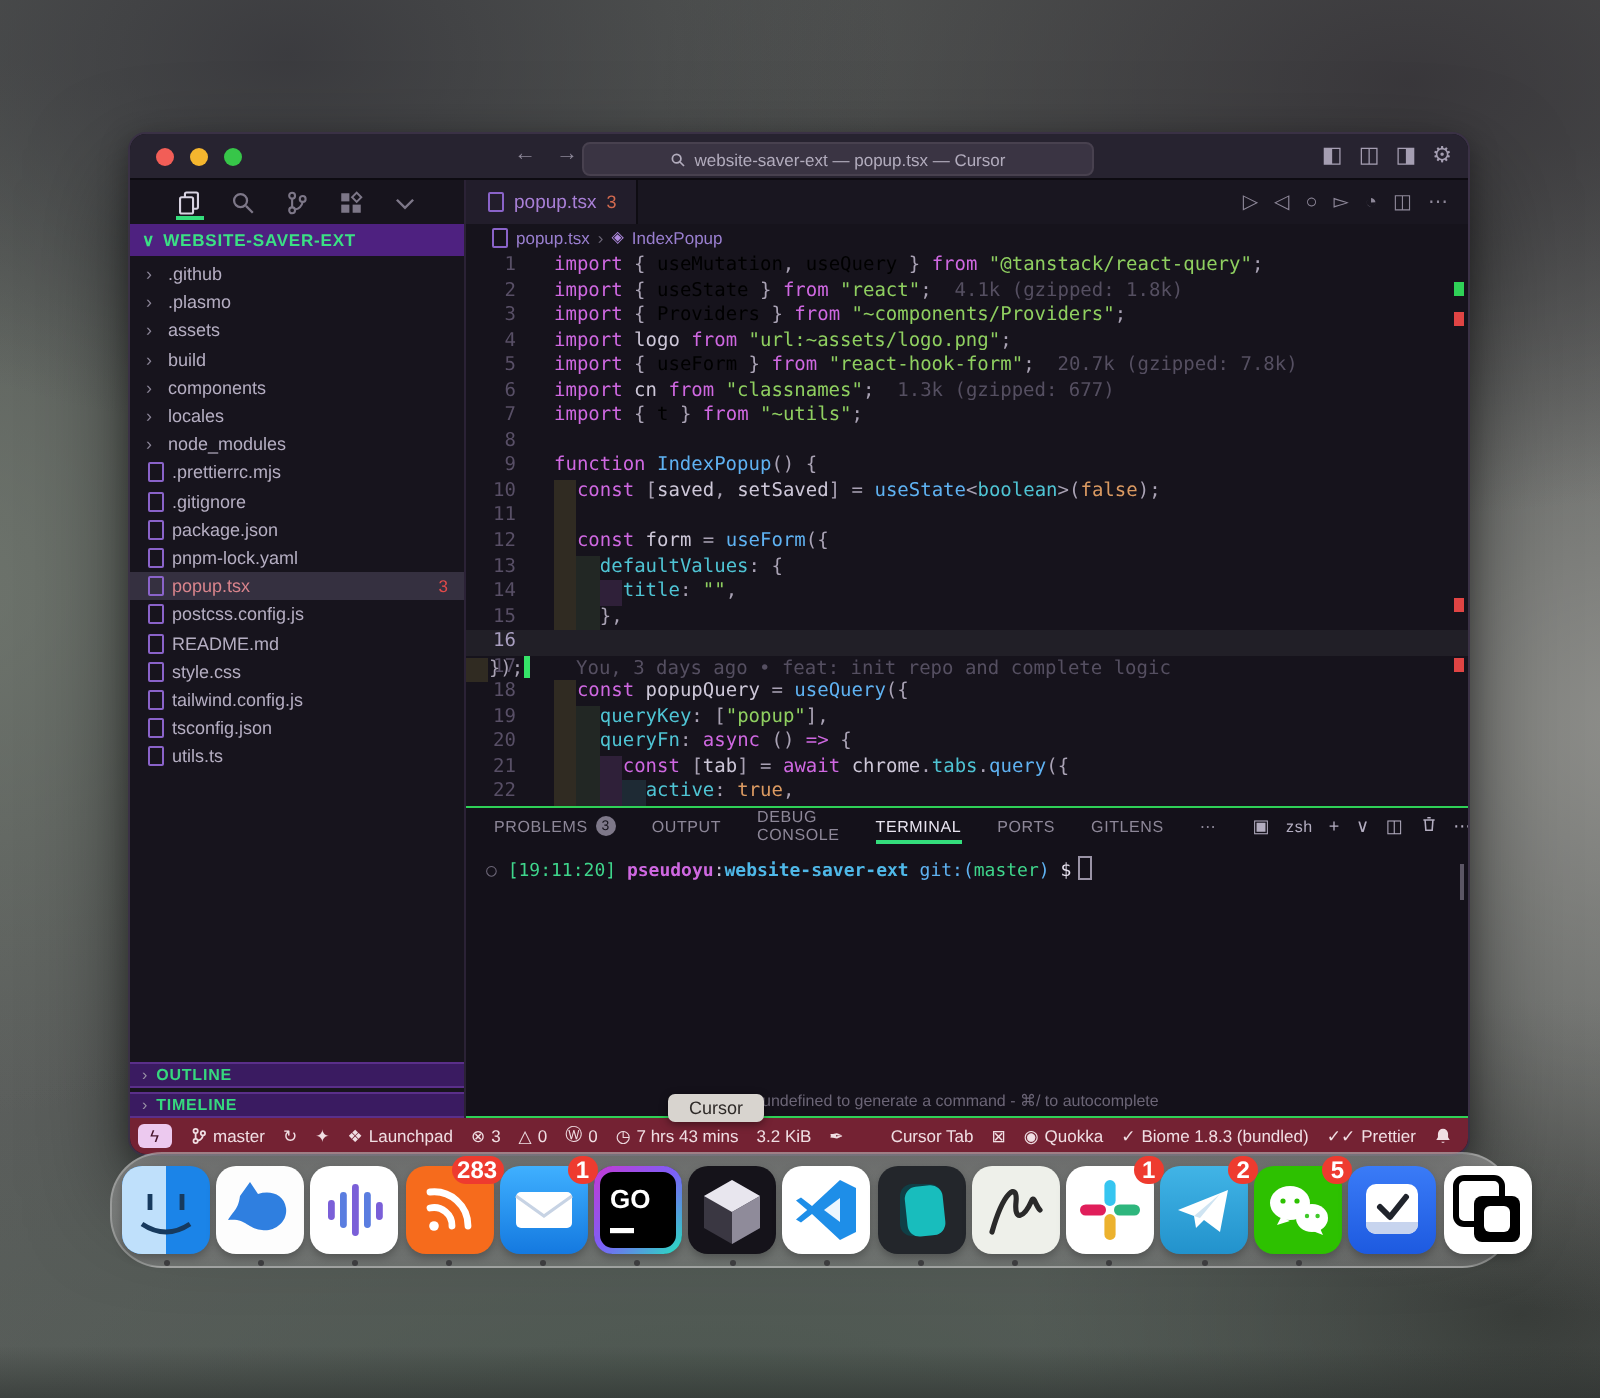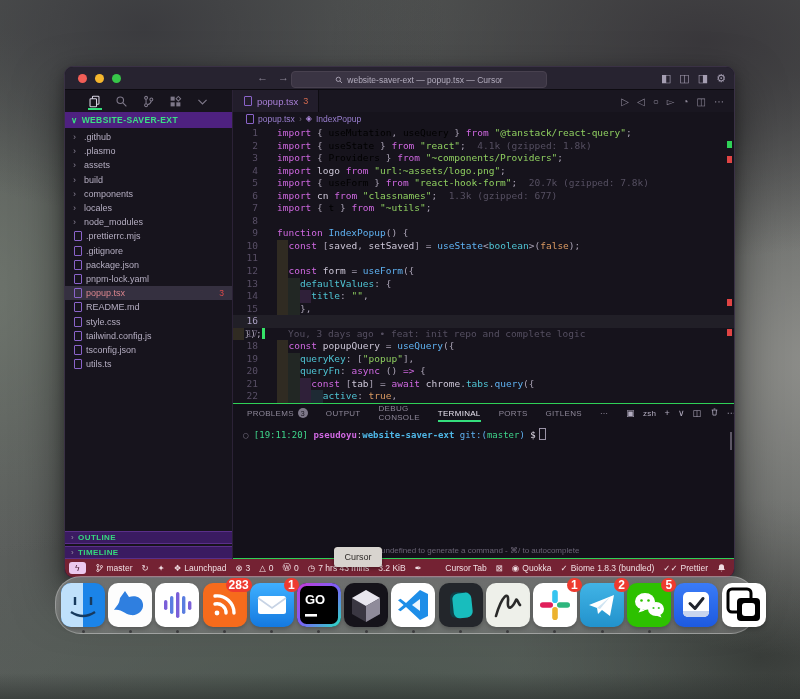--- a/index.html
+++ b/index.html
@@ -107,21 +107,21 @@
   
   .statusbar{position:absolute;left:0;right:0;bottom:0;height:18px;background:#742233;
     display:flex;align-items:center;justify-content:space-between;padding:0 8px;box-sizing:border-box;
     color:#f0dee3;font-size:8.5px;}
   .sgroup{display:flex;align-items:center;gap:9px;height:18px;}
   .sitem{display:flex;align-items:center;gap:3px;white-space:nowrap;}
   .sitem .ic{display:inline-flex;align-items:center;font-size:8.5px;}
   .sitem.pill{background:#ecc9ef;color:#45132a;border-radius:3px;padding:1px 6px;margin-left:-4px;}
 
   
-  .tooltip{position:absolute;left:334px;top:547px;width:48px;height:20px;background:#d8d4cf;
+  .tooltip{position:absolute;left:334px;top:547px;width:48px;height:14px;background:#d8d4cf;
     border-radius:3.5px;color:#2e2a28;font-size:9px;display:flex;align-items:center;justify-content:center;
     box-shadow:0 1px 4px rgba(0,0,0,.45);z-index:60;}
 
   
   .dock{position:absolute;left:55px;top:576px;width:702px;height:58px;border-radius:26px;
     background:linear-gradient(rgba(168,168,168,.55),rgba(140,140,140,.48));
     border:1px solid rgba(255,255,255,.25);box-sizing:border-box;
     display:flex;align-items:center;padding:0 5px;gap:3.2px;overflow:visible;z-index:40;}
   .dapp{position:relative;width:44px;height:44px;flex:none;}
   .dapp svg{display:block;filter:drop-shadow(0 2px 2px rgba(0,0,0,.25));}
@@ -249,20 +249,24 @@
               <span class="lab">package.json</span>
             </div>
             <div class="trow">
               <span class="fico"></span>
               <span class="lab">pnpm-lock.yaml</span>
             </div>
             <div class="trow sel">
               <span class="fico"></span>
               <span class="lab">popup.tsx</span>
               <span class="badge3">3</span>
+            </div>
+            <div class="trow">
+              <span class="fico"></span>
+              <span class="lab">postcss.config.js</span>
             </div>
             <div class="trow">
               <span class="fico"></span>
               <span class="lab">README.md</span>
             </div>
             <div class="trow">
               <span class="fico"></span>
               <span class="lab">style.css</span>
             </div>
             <div class="trow">

